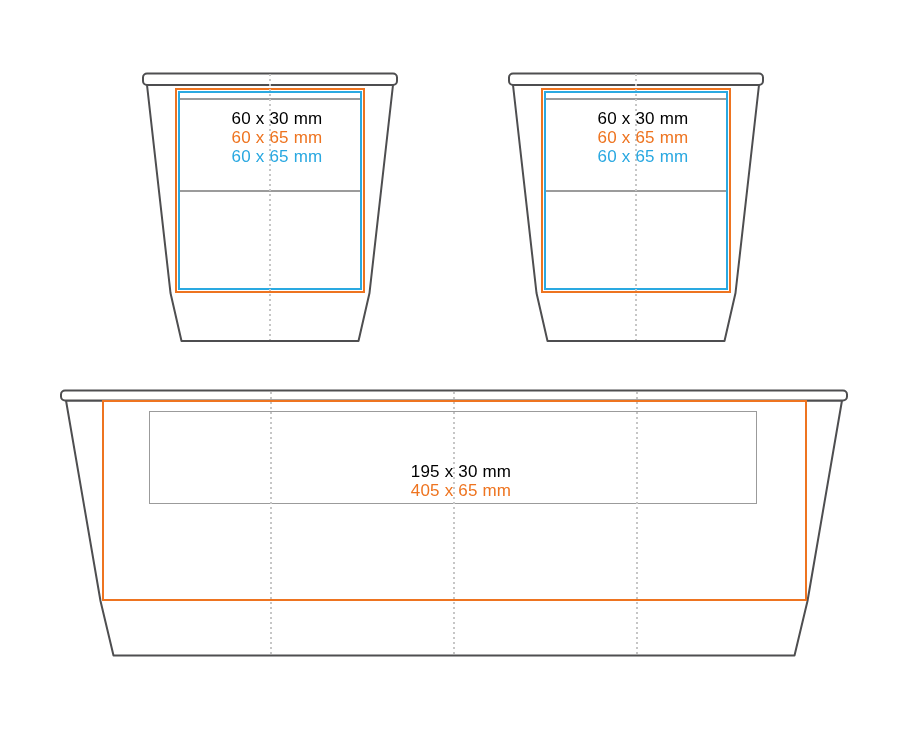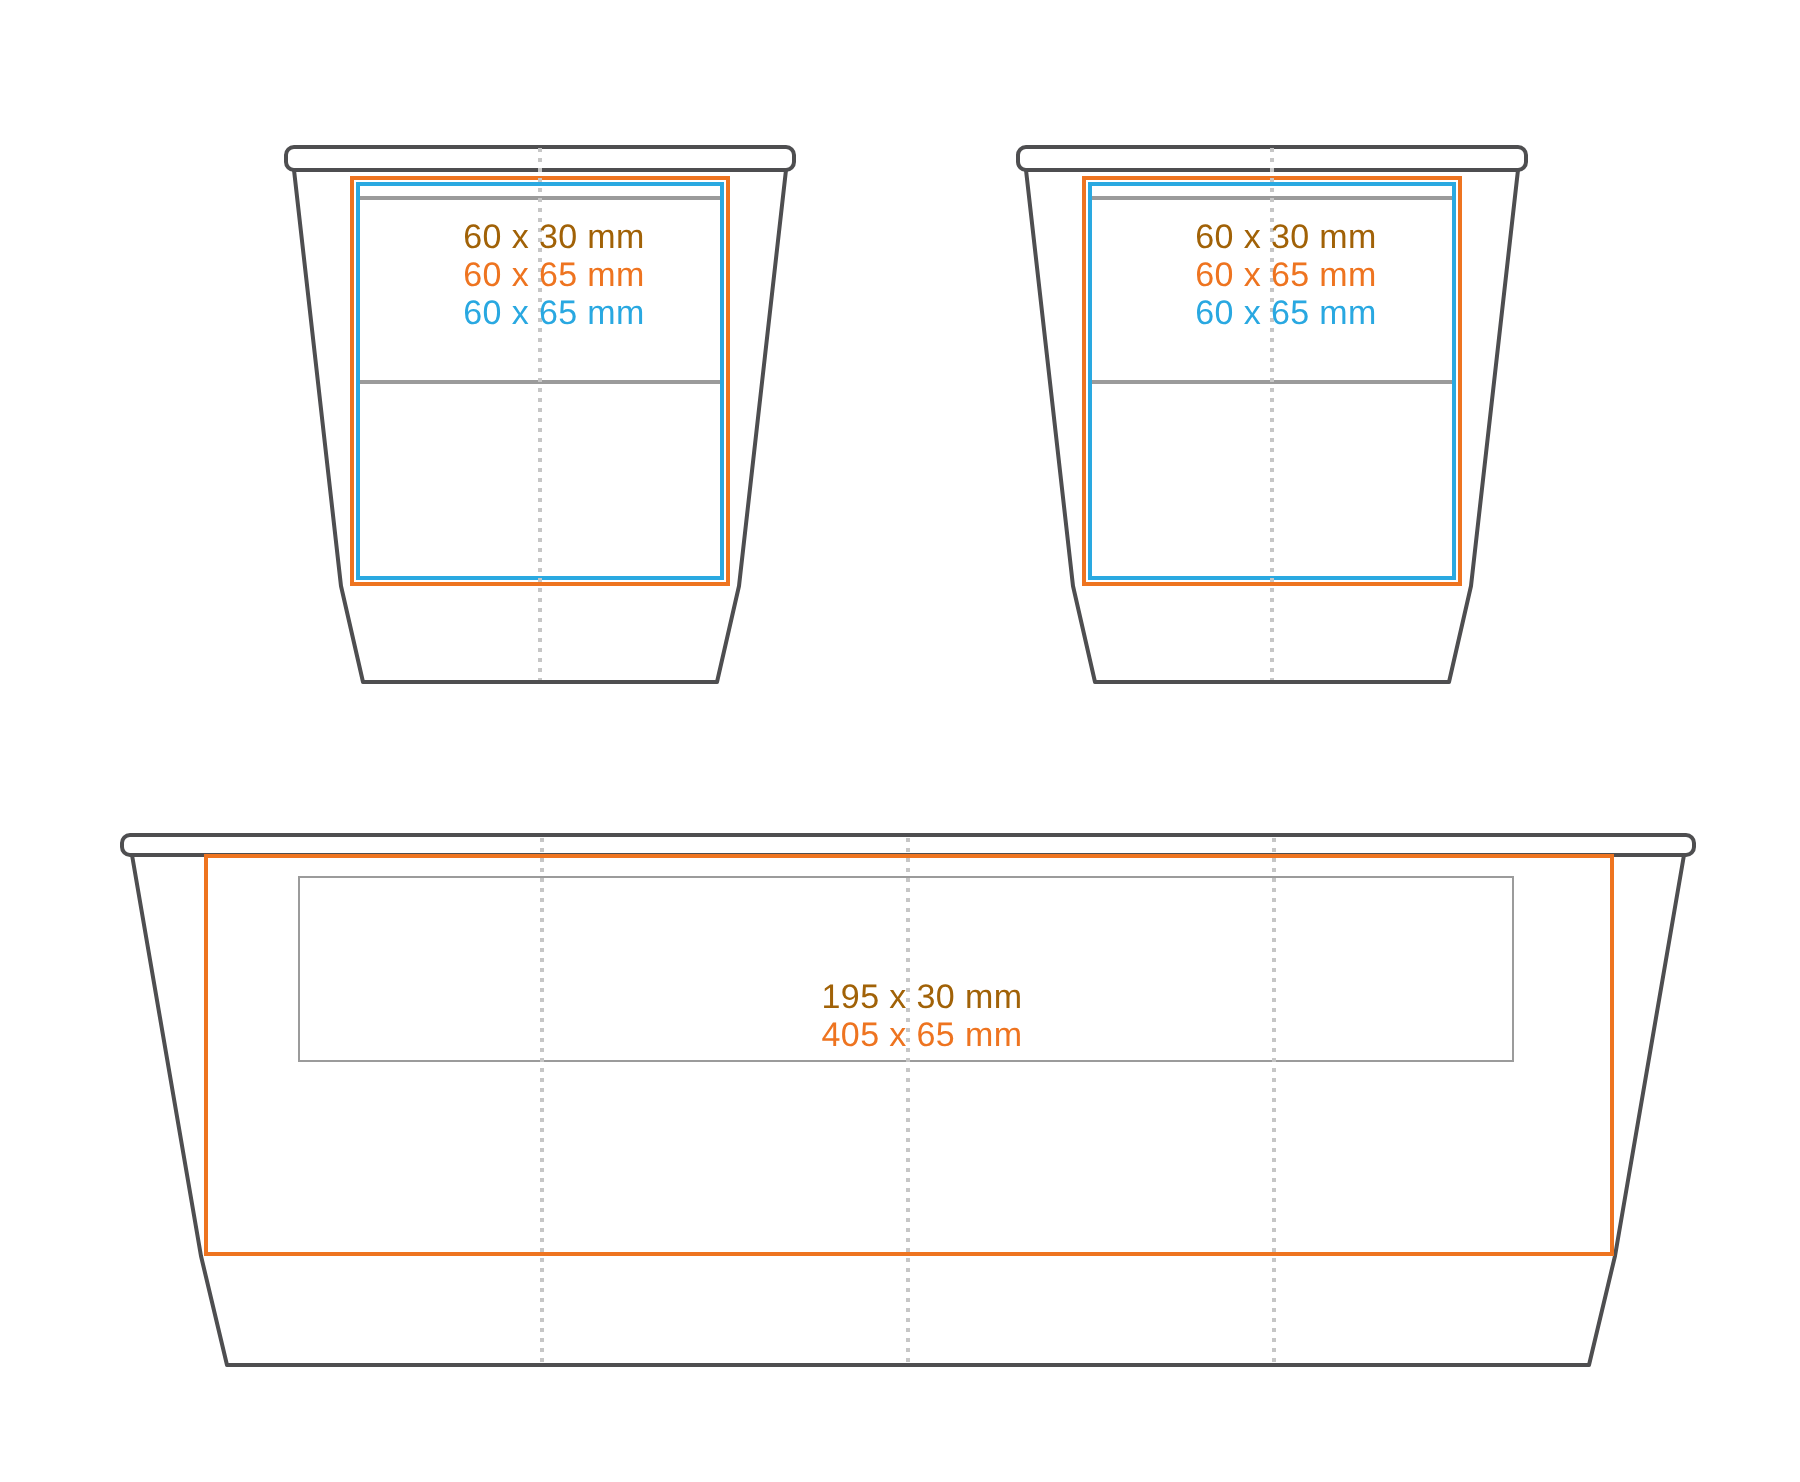--- a/index.html
+++ b/index.html
@@ -45,21 +45,21 @@
     background-image: repeating-linear-gradient(
       to bottom, #c6c6c6 0px, #c6c6c6 2px, transparent 2px, transparent 5px);
   }
   .labels {
     text-align: center;
     font-size: 17px;
     line-height: 19px;
     letter-spacing: 0.2px;
     white-space: nowrap;
   }
-  .lbl-gray   { color: #a16207; }
+  .lbl-gray   { color: #000000; }
   .lbl-orange { color: #ee7420; }
   .lbl-blue   { color: #29a8e1; }
   .outline-stroke { stroke: #4e4e50; stroke-width: 2; fill: #ffffff; }
 </style>
 </head>
 <body>
 
 <div class="canvas">
 
   <div class="shape" style="left:140px; top:70px; width:260px; height:275px;">
@@ -89,21 +89,21 @@
     <div class="abs guide-h" style="left:40px; top:28px; width:180px;"></div>
     <div class="abs guide-h" style="left:40px; top:120px; width:180px;"></div>
     <div class="abs guide-dash" style="left:129px; top:4px; height:266px;"></div>
     <div class="abs labels" style="left:37px; top:39px; width:200px;">
       <div class="lbl-gray">60 x 30 mm</div>
       <div class="lbl-orange">60 x 65 mm</div>
       <div class="lbl-blue">60 x 65 mm</div>
     </div>
   </div>
 
-  <div class="shape" style="left:55px; top:411px; width:800px; height:280px;">
+  <div class="shape" style="left:55px; top:384px; width:800px; height:280px;">
     <svg width="800" height="280" viewBox="0 0 800 280">
       <path class="outline-stroke" stroke-linejoin="round" d="M11,16.5 L787,16.5 L752.5,217 L739.5,271.5 L58.5,271.5 L45.5,217 Z"></path>
       <rect class="outline-stroke" x="6" y="6.5" width="786" height="10" rx="4"></rect>
     </svg>
     <div class="abs area-orange" style="left:47px; top:16px; width:705px; height:201px;"></div>
     <div class="abs area-gray" style="left:94px; top:27px; width:608px; height:93px;"></div>
     <div class="abs guide-dash" style="left:215px; top:8px; height:264px;"></div>
     <div class="abs guide-dash" style="left:398px; top:8px; height:264px;"></div>
     <div class="abs guide-dash" style="left:581px; top:8px; height:264px;"></div>
     <div class="abs labels" style="left:306px; top:78px; width:200px;">

